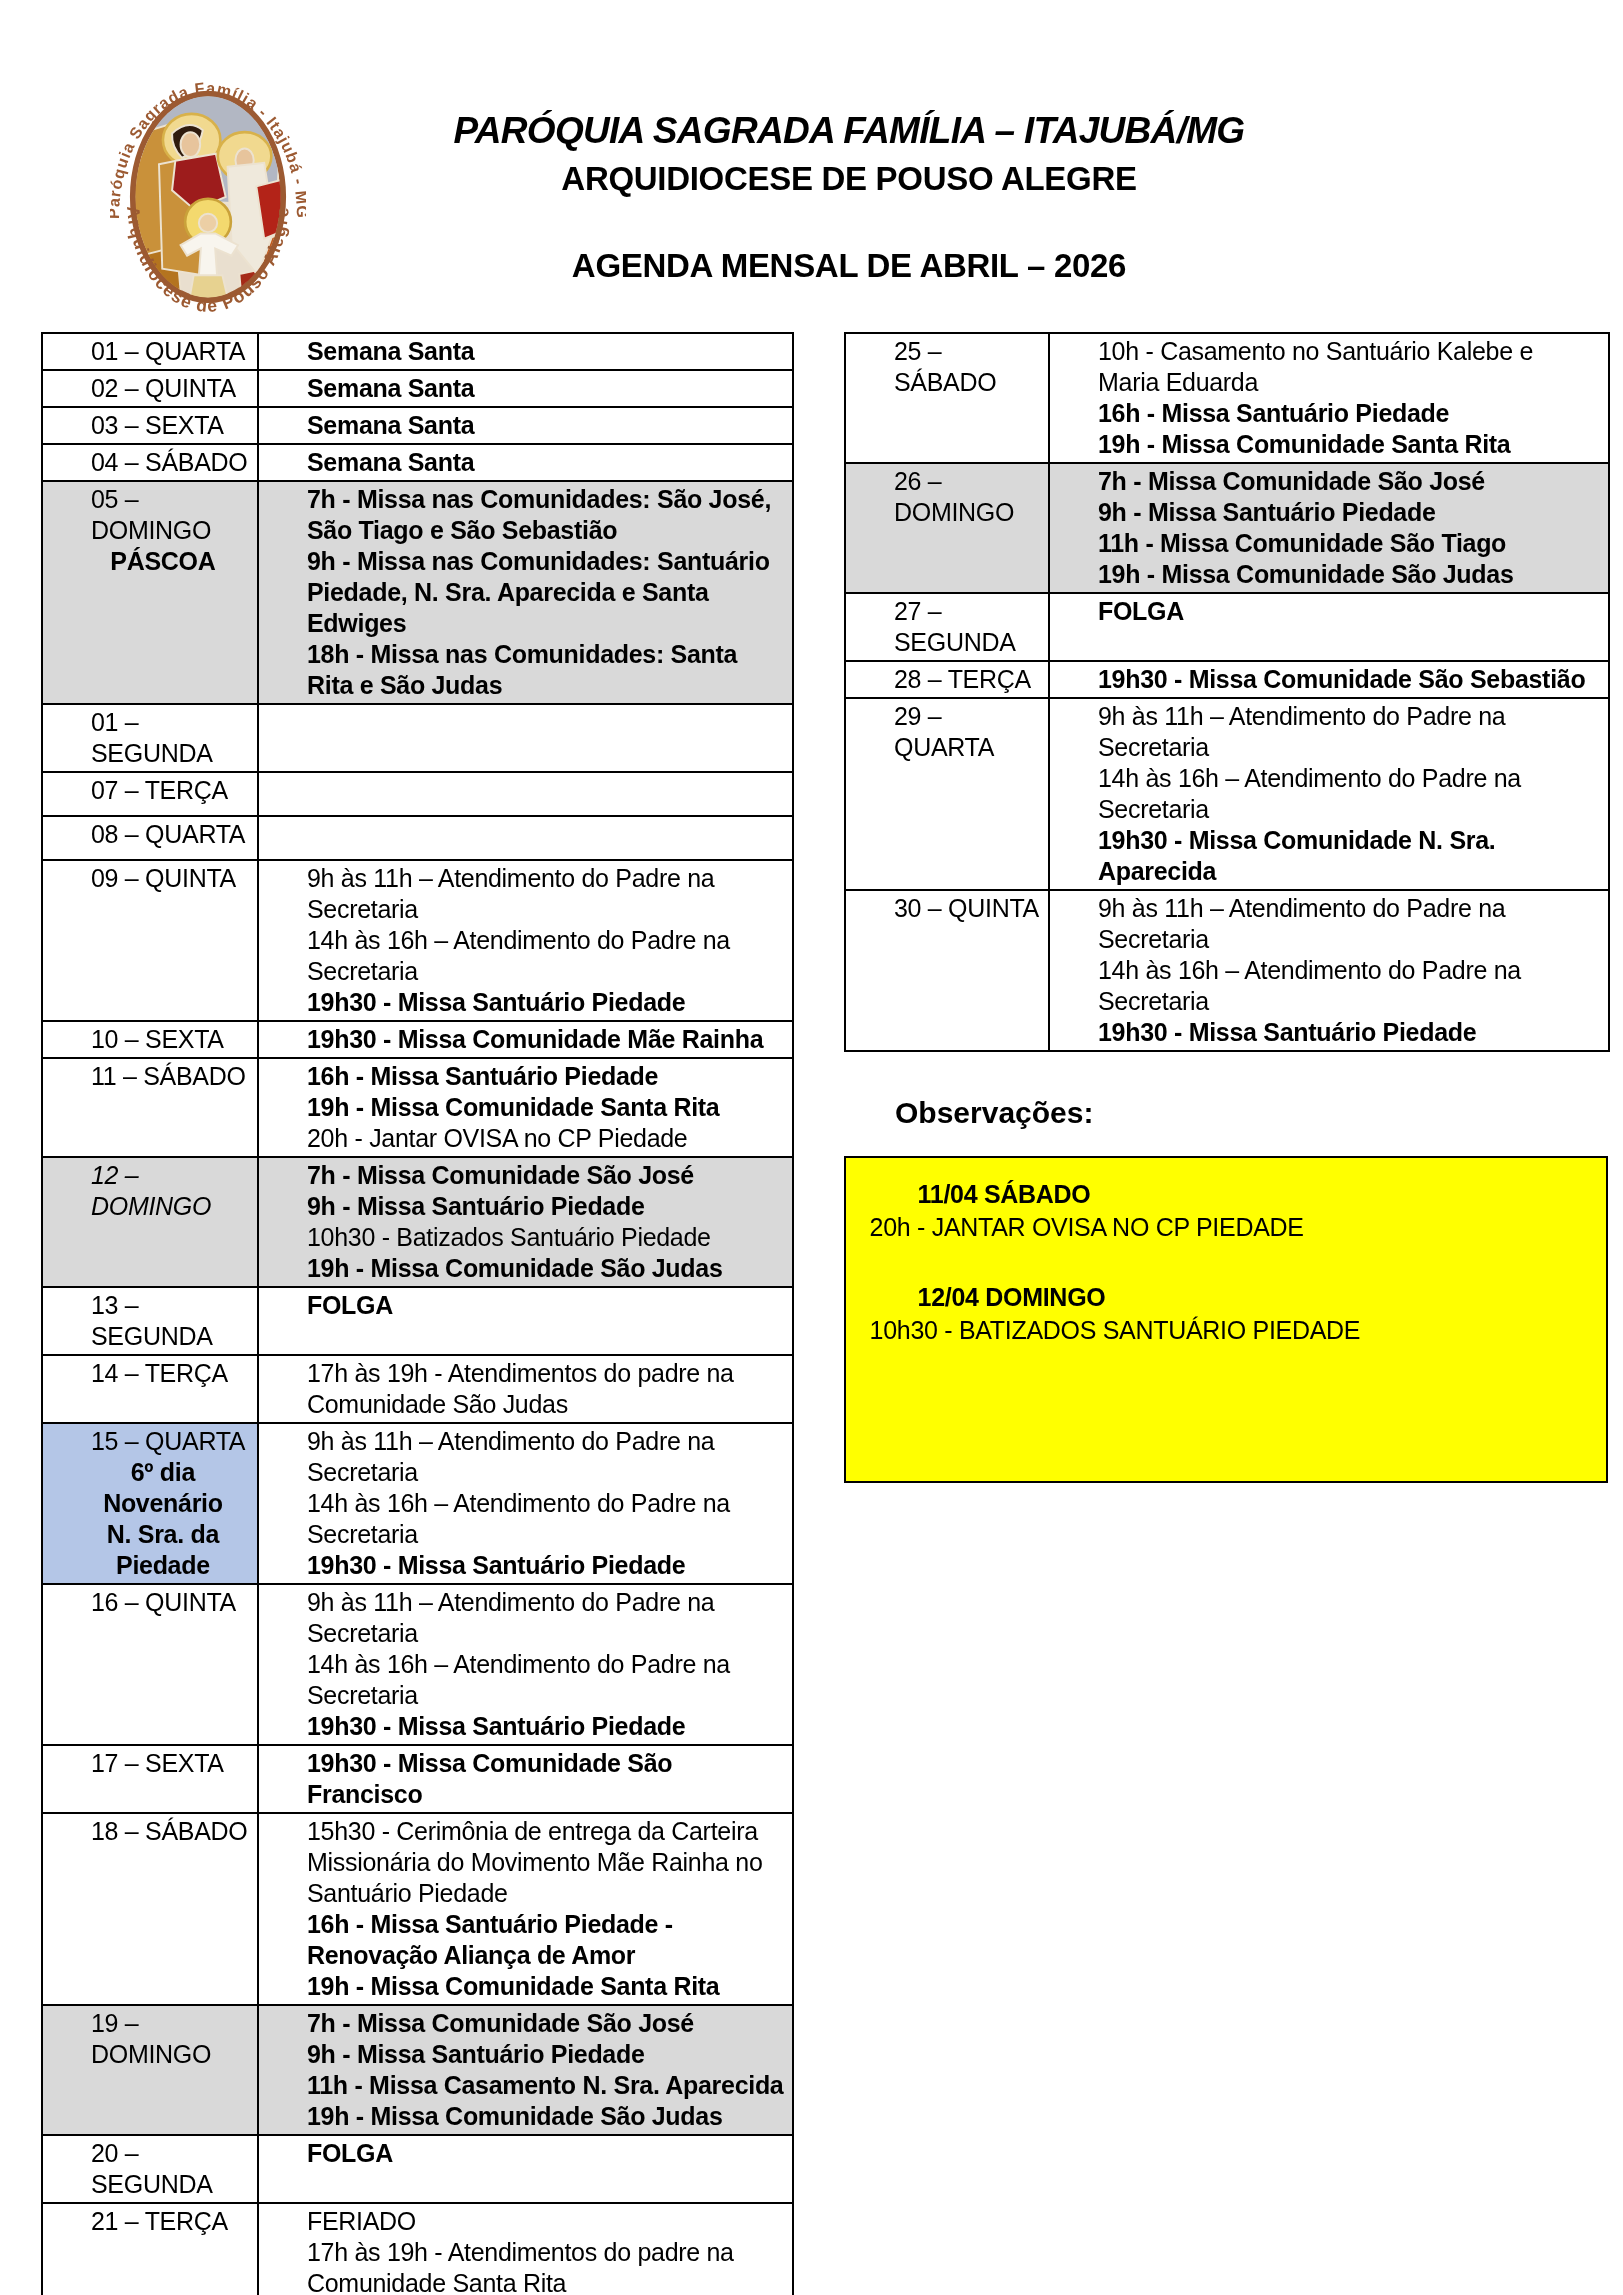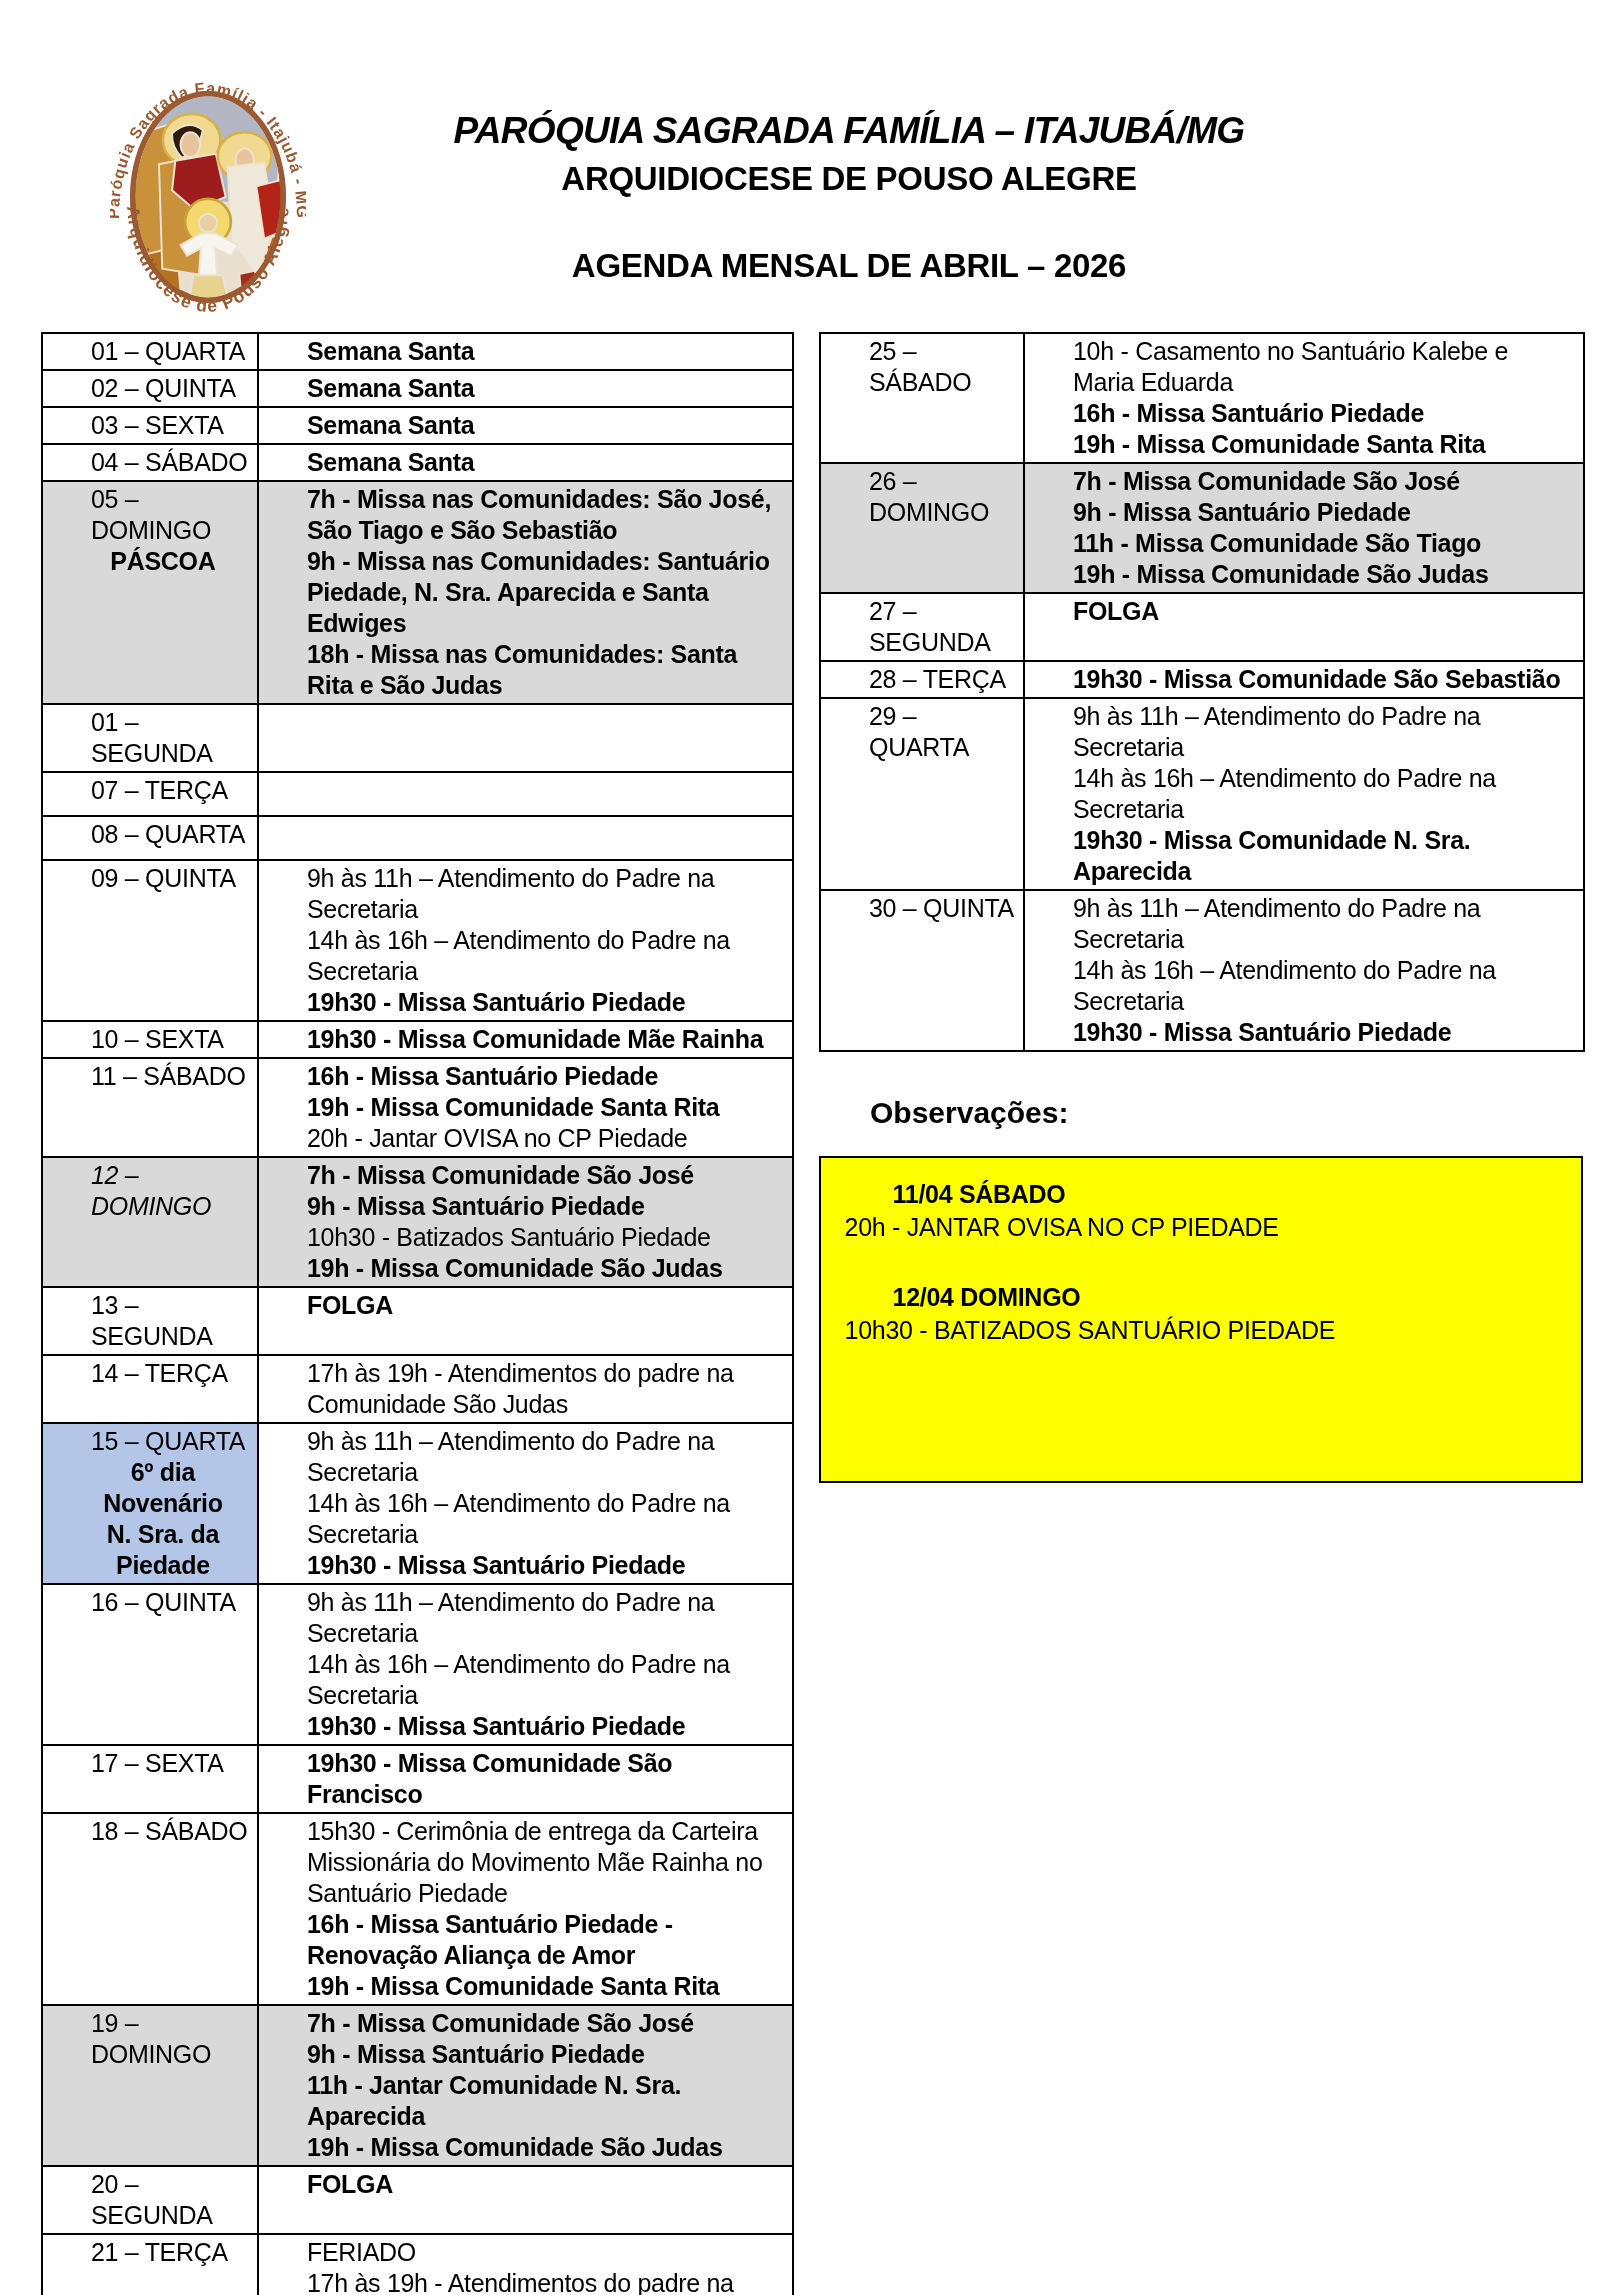--- a/index.html
+++ b/index.html
@@ -10,21 +10,21 @@
   .logo{position:absolute;left:110px;top:58px;width:196px;height:262px;}
   .titles{position:absolute;left:424px;top:111px;width:850px;text-align:center;}
   .title-main{font-size:37px;font-weight:bold;font-style:italic;letter-spacing:-0.7px;line-height:1.1;}
   .title-sub{font-size:33px;font-weight:bold;margin-top:9.2px;line-height:1.1;}
   .title-agenda{font-size:33px;font-weight:bold;margin-top:51px;line-height:1.1;}
 
   
   .cal{border-collapse:collapse;table-layout:fixed;position:absolute;top:332px;background:#fff;}
   .cal.left{left:41px;width:751px;}
   .cal.right{left:0;width:764px;position:static;}
-  .right-col{position:absolute;left:819px;top:332px;width:764px;}
+  .right-col{position:absolute;left:844px;top:332px;width:764px;}
   .cal td{border:2px solid #000;vertical-align:top;font-size:25px;line-height:31px;padding-left:48px;}
   .cal{border:2.6px solid #000;}
   .cal.left col.c-day{width:216px;}  .cal.left col.c-ev{width:535px;}
   .cal.right col.c-day{width:204px;} .cal.right col.c-ev{width:560px;}
   .day-cell{padding:2px 5.2px 2px 13px;}
   .event-cell{padding:2px 7.9px 2px 17px;}
   .day-sub{font-weight:bold;text-align:center;padding-right:17px;}
   .ev-line.bold{font-weight:bold;}
   tr.empty td{height:38px;}
 
@@ -249,21 +249,21 @@
             <div class="ev-line bold">19h - Missa Comunidade Santa Rita</div>
           </td>
         </tr>
         <tr class="bg-gray">
           <td class="day-cell" style="background: rgb(217, 217, 217);">
             <div>19 – DOMINGO</div>
           </td>
           <td class="event-cell" style="background: rgb(217, 217, 217);">
             <div class="ev-line bold">7h - Missa Comunidade São José</div>
             <div class="ev-line bold">9h - Missa Santuário Piedade</div>
-            <div class="ev-line bold">11h - Jantar Comunidade N. Sra. Aparecida</div>
+            <div class="ev-line bold">11h - Missa Casamento N. Sra. Aparecida</div>
             <div class="ev-line bold">19h - Missa Comunidade São Judas</div>
           </td>
         </tr>
         <tr>
           <td class="day-cell">
             <div>20 – SEGUNDA</div>
           </td>
           <td class="event-cell">
             <div class="ev-line bold">FOLGA</div>
           </td>

